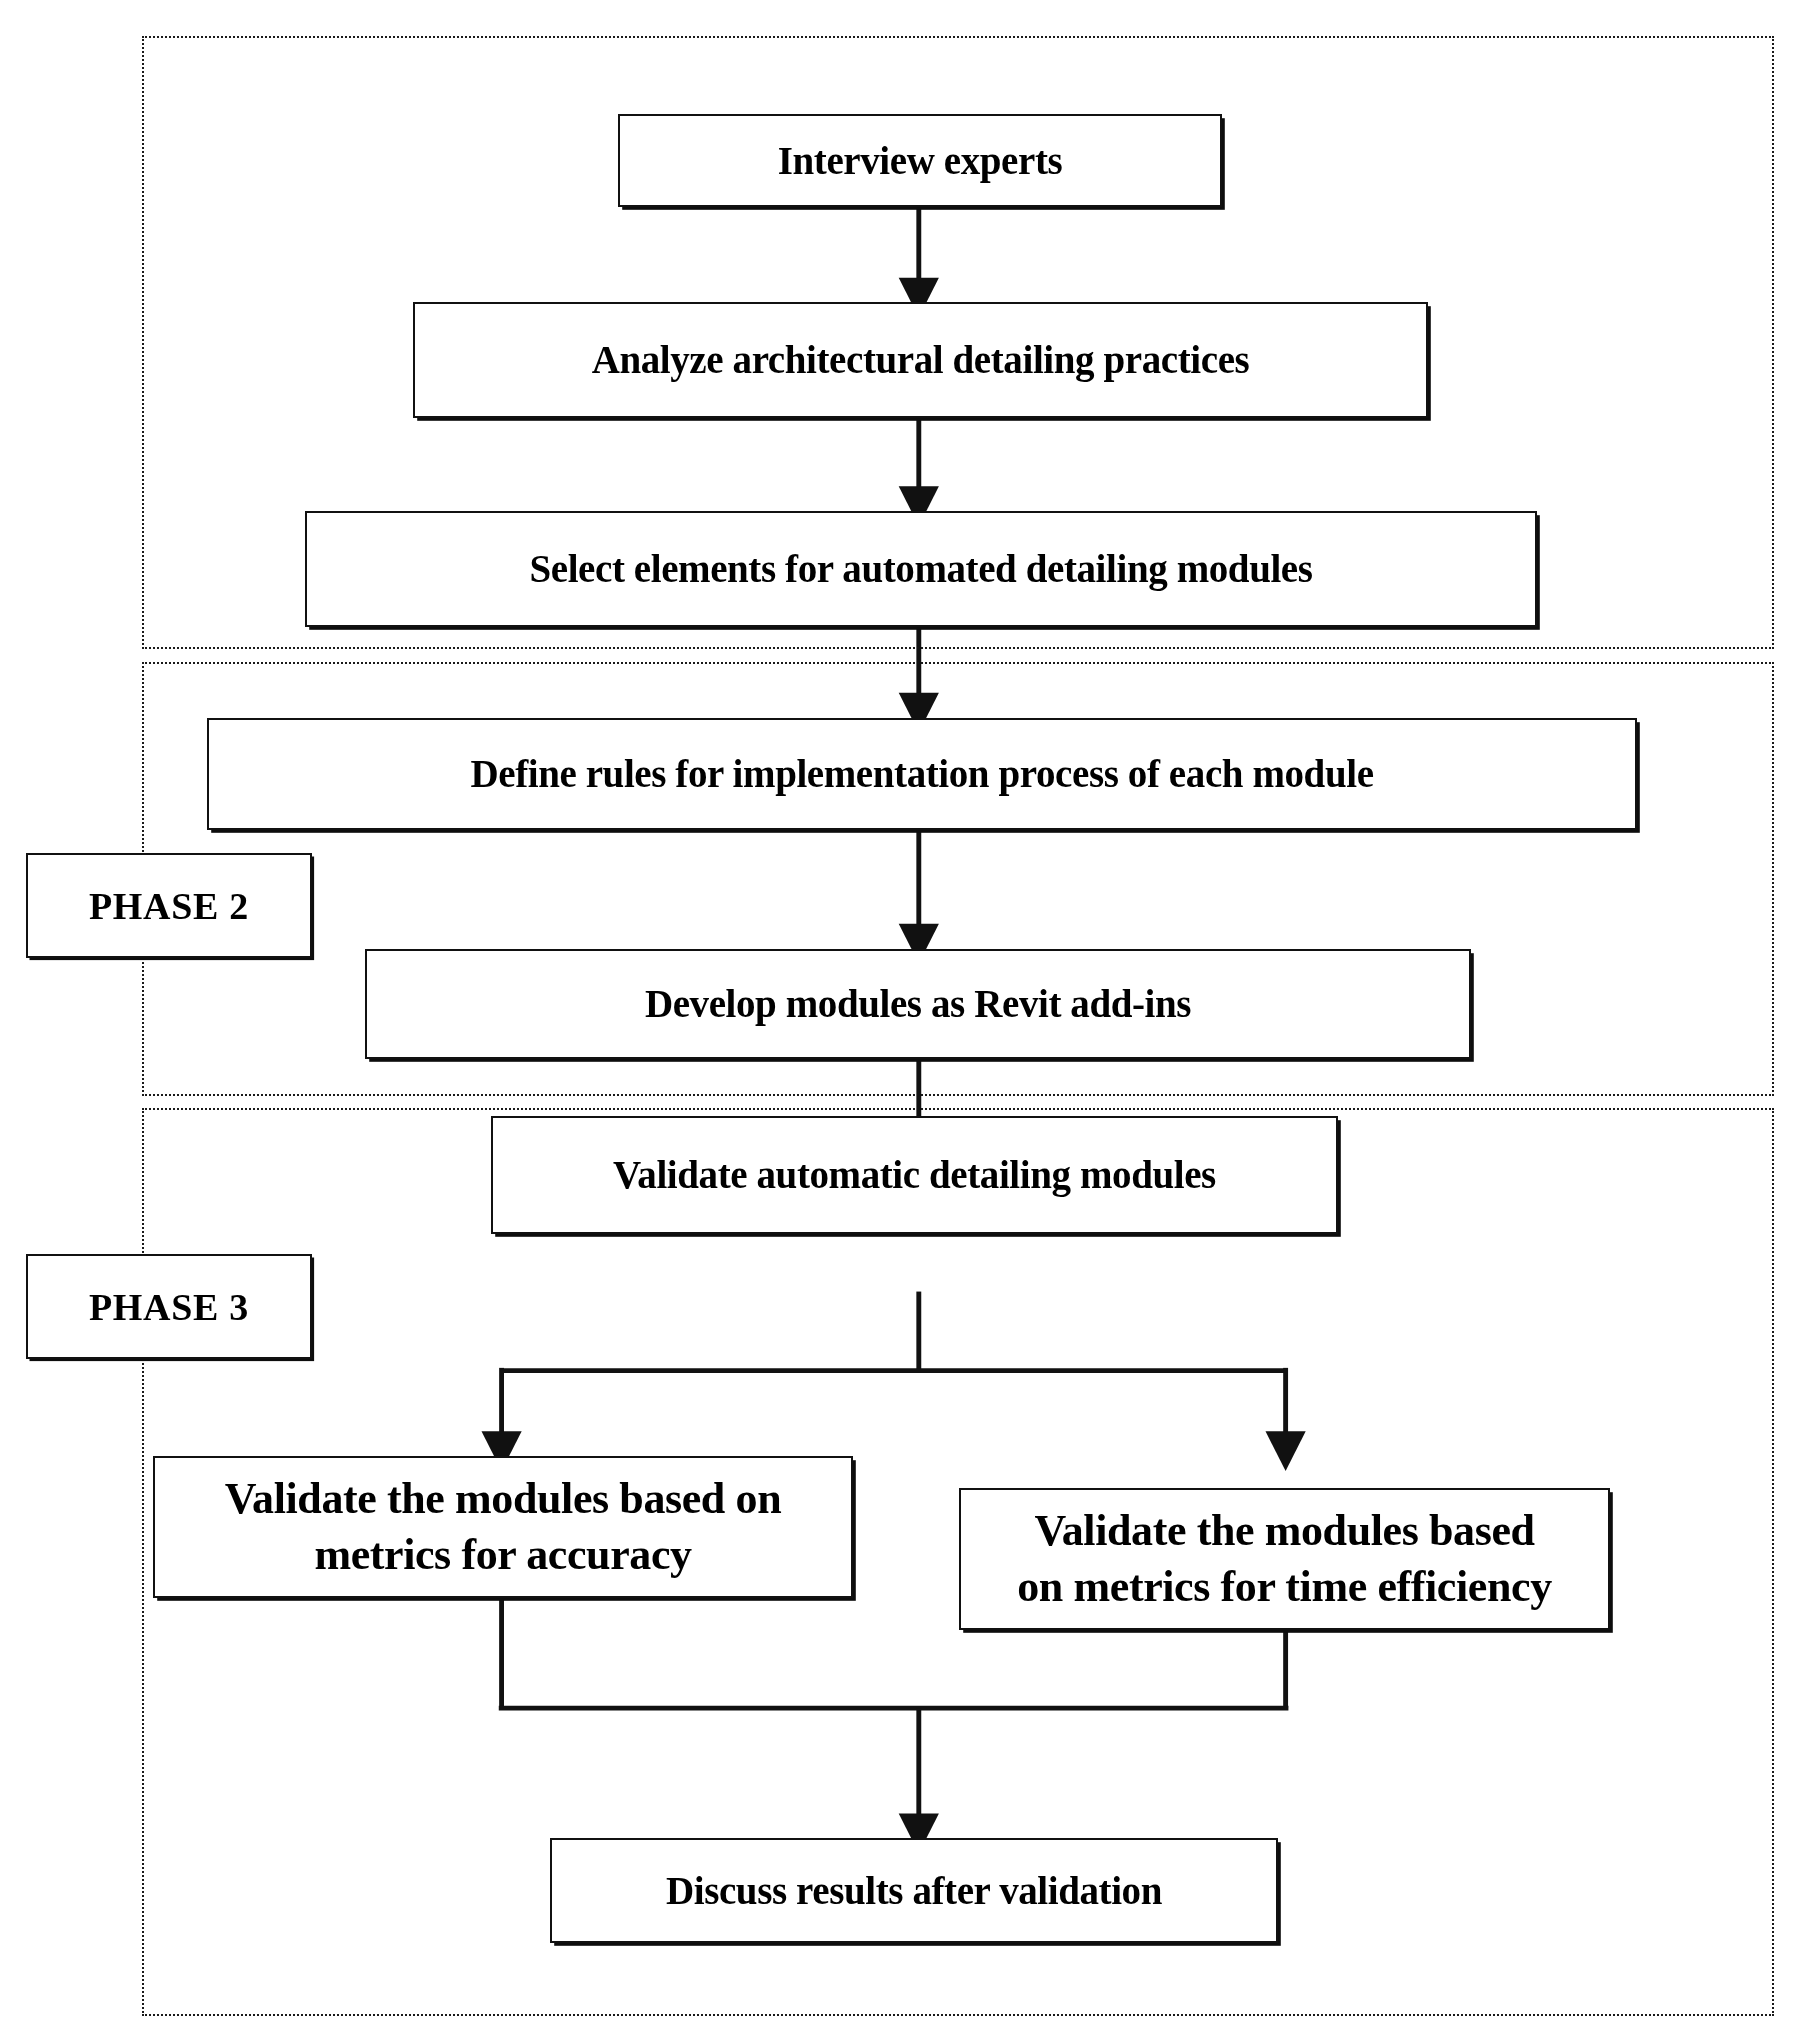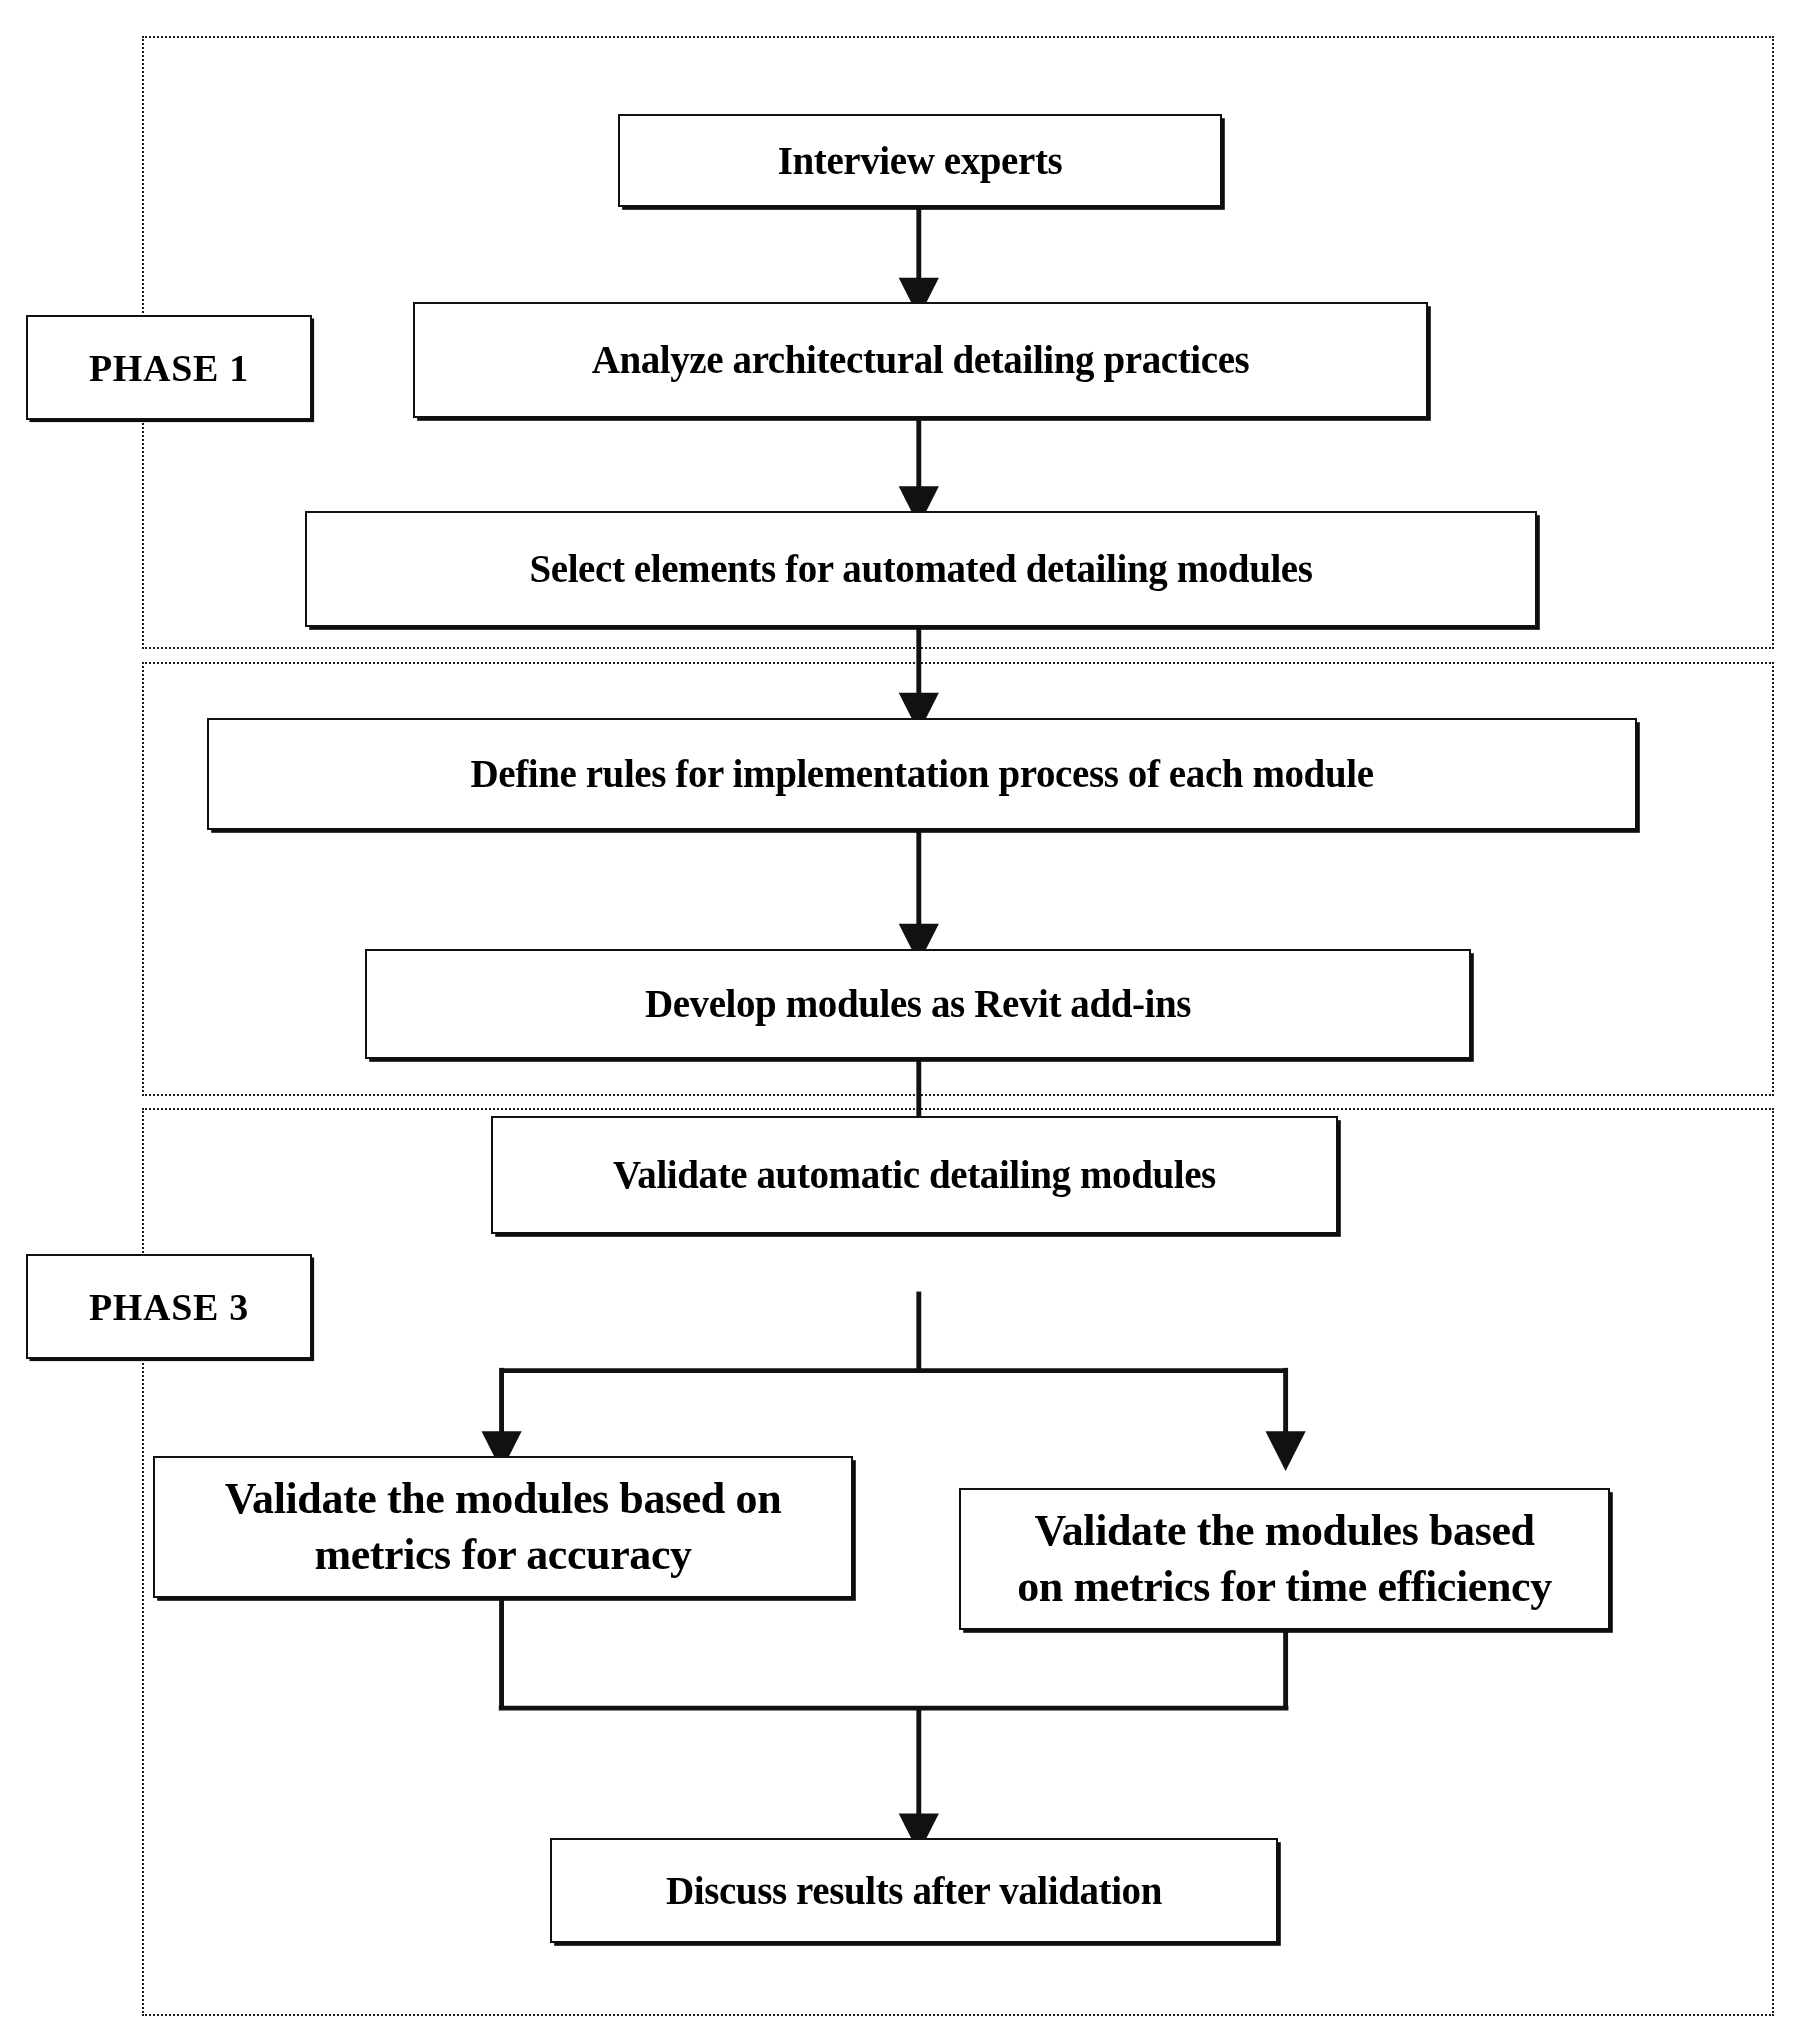--- a/index.html
+++ b/index.html
@@ -105,22 +105,22 @@
     <line x1="716" y1="1958" x2="1836" y2="1958" stroke="#111111" stroke-width="7"></line>
     <line x1="716" y1="1954" x2="716" y2="2072" stroke="#111111" stroke-width="7" marker-end="url(#arrowhead)"></line>
     <line x1="1836" y1="1954" x2="1836" y2="2072" stroke="#111111" stroke-width="7" marker-end="url(#arrowhead)"></line>
 
     <line x1="716" y1="2283" x2="716" y2="2440" stroke="#111111" stroke-width="7"></line>
     <line x1="1836" y1="2283" x2="1836" y2="2440" stroke="#111111" stroke-width="7"></line>
     <line x1="712" y1="2440" x2="1840" y2="2440" stroke="#111111" stroke-width="7"></line>
     <line x1="1312" y1="2440" x2="1312" y2="2618" stroke="#111111" stroke-width="7" marker-end="url(#arrowhead)"></line>
   </svg>
 
-  <div class="phase-tag" style="left:26px; top:315px; width:286px; height:105px;">
-    <span>PHASE 1</span>
+  <div class="phase-tag" style="left:26px; top:853px; width:286px; height:105px;">
+    <span>PHASE 2</span>
   </div>
   <div class="phase-tag" style="left:26px; top:1254px; width:286px; height:105px;">
     <span>PHASE 3</span>
   </div>
 
   <div class="node fs-56" style="left:618px; top:114px; width:604px; height:93px;">
     <span class="node-label">Interview experts</span>
   </div>
 
   <div class="node fs-56" style="left:413px; top:302px; width:1015px; height:116px;">

